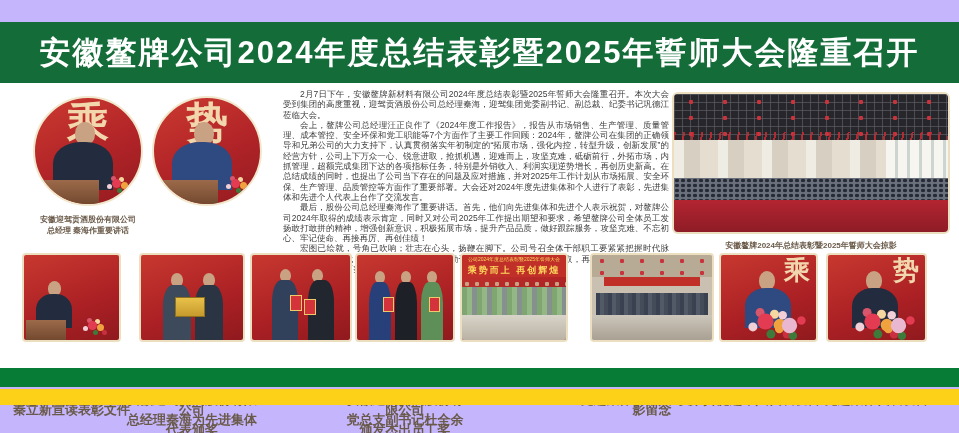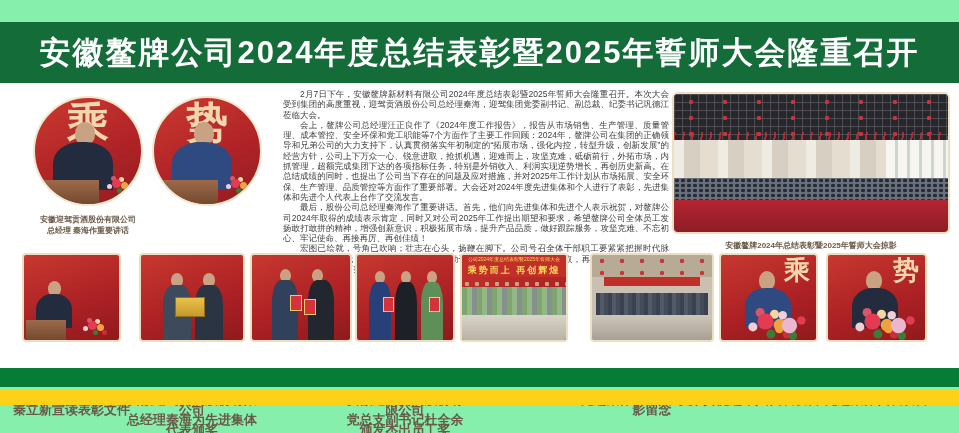--- a/index.html
+++ b/index.html
@@ -1,18 +1,18 @@
 <!DOCTYPE html>
 <html><head>
 <meta charset="utf-8">
 <style>
   * { margin:0; padding:0; box-sizing:border-box; }
   html,body { background:#eef2f8; }
   body { font-family:"Liberation Sans", sans-serif; }
-  .stage { position:relative; width:959px; height:433px; background:#86efac; overflow:hidden; }
+  .stage { position:relative; width:959px; height:433px; background:#c4b5fd; overflow:hidden; }
 
   
   .title-band { position:absolute; left:0; top:22px; width:959px; height:61px; background:#146c39;
     display:flex; align-items:center; justify-content:center; }
   .title-band h1 { color:#ffffff; font-size:31px; font-weight:bold; letter-spacing:2px; white-space:nowrap; }
 
   
   .content-panel { position:absolute; left:0; top:83px; width:959px; height:285px; background:#ffffff; }
 
   

